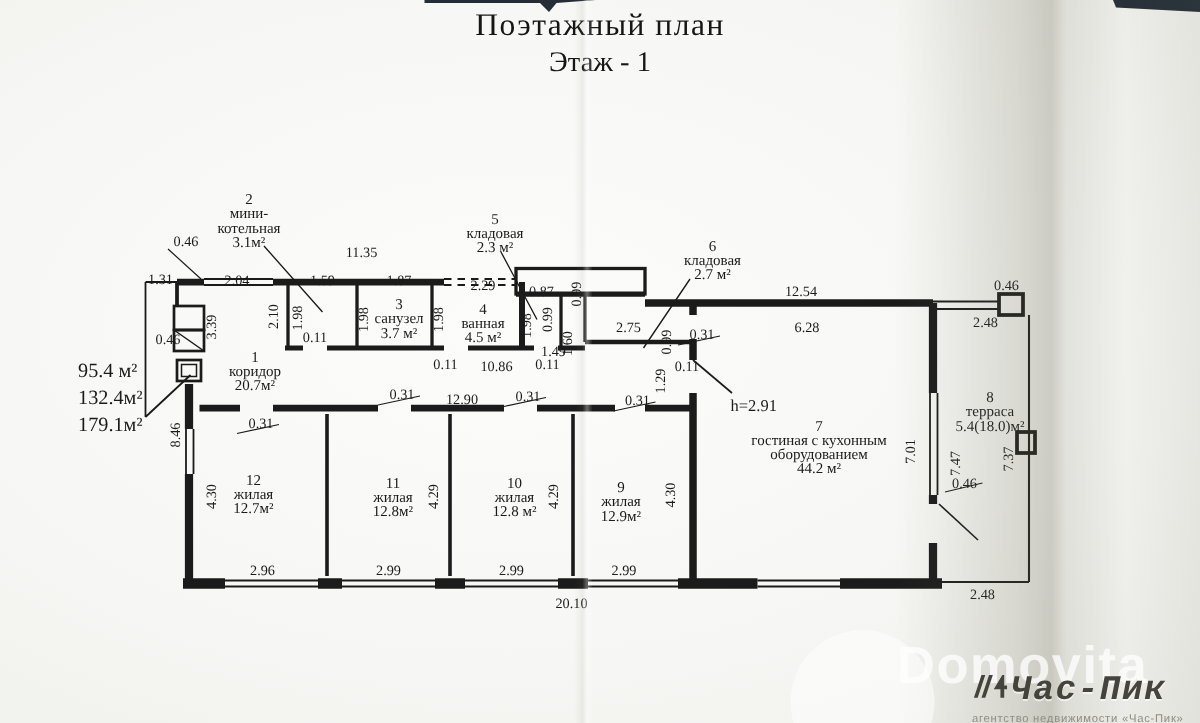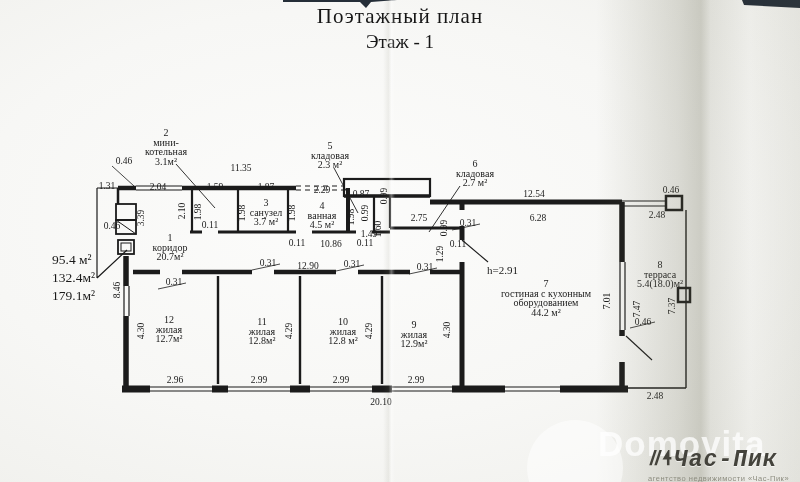--- a/index.html
+++ b/index.html
@@ -11,21 +11,21 @@
   .fold-band{position:absolute;top:0;left:596px;width:114px;height:482px;pointer-events:none;
          background:linear-gradient(90deg, rgba(110,110,85,0) 0%, rgba(110,110,85,0.10) 35%,
                     rgba(100,100,75,0.20) 72%, rgba(95,95,70,0.28) 92%, rgba(100,100,75,0.15) 100%);}
   .right-page{position:absolute;top:0;left:710px;width:90px;height:482px;pointer-events:none;
          background:linear-gradient(90deg, rgba(100,100,75,0.14), rgba(110,110,85,0.04) 45%, rgba(110,110,85,0.10));}
   .center-fold{position:absolute;top:0;left:383px;width:12px;height:482px;pointer-events:none;
          background:linear-gradient(90deg, rgba(120,120,100,0) 0%, rgba(120,120,100,0.10) 45%, rgba(255,255,255,0.35) 70%, rgba(120,120,100,0) 100%);}
   .title{position:absolute;left:0;top:4px;width:800px;text-align:center;color:#161616;}
   .title .l1{font-size:21px;letter-spacing:1px;}
   .title .l2{font-size:19px;margin-top:2px;}
-  .areas{position:absolute;left:52px;top:251px;font-size:13.5px;color:#1a1a1a;line-height:18px;}
+  .areas{position:absolute;left:52px;top:238px;font-size:13.5px;color:#1a1a1a;line-height:18px;}
   svg text{fill:#1b1b1b;}
   .dim{font-family:"Liberation Serif", serif;font-size:9.5px;}
   .room{font-family:"Liberation Serif", serif;font-size:10px;}
   .hnote{font-family:"Liberation Serif", serif;font-size:11px;}
   
   .wm-circle{position:absolute;left:527px;top:420px;width:96px;height:96px;border-radius:50%;
          background:rgba(255,255,255,0.5);pointer-events:none;}
   .domovita{position:absolute;left:598px;top:424px;font-family:"Liberation Sans", sans-serif;
          font-weight:bold;font-size:35px;color:rgba(255,255,255,0.75);letter-spacing:1px;pointer-events:none;}
   .chaspik{position:absolute;left:648px;top:444px;width:150px;color:#44433c;pointer-events:none;}

